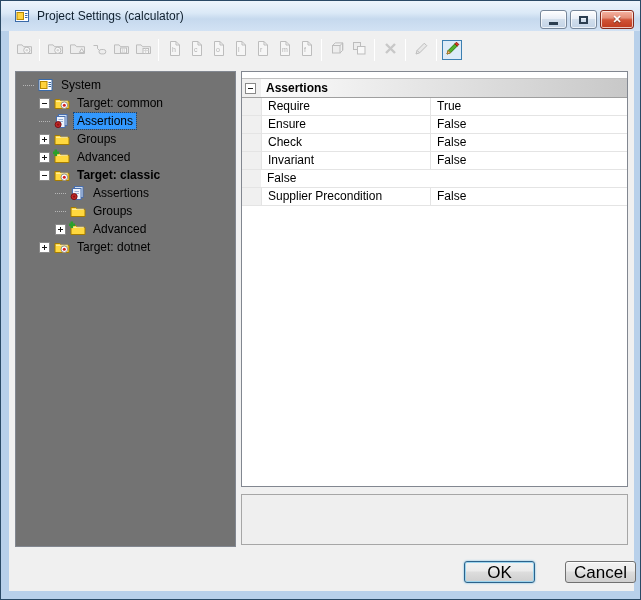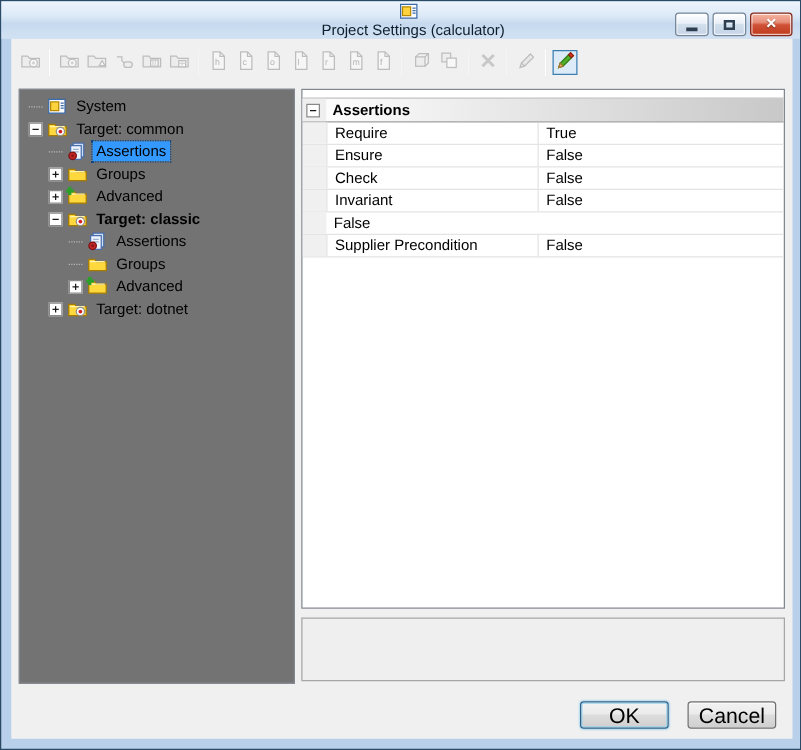--- a/index.html
+++ b/index.html
@@ -6,21 +6,21 @@
   *{box-sizing:border-box;}
   .window{
     position:relative;width:641px;height:600px;
     background:#b8d0ea;border:1px solid #2b4a66;overflow:hidden;
     font-family:"Liberation Sans",sans-serif;font-size:12px;color:#000;
   }
   
   .titlebar{
     position:absolute;left:0;top:0;width:639px;height:30px;
     background:linear-gradient(#eef5fc,#dbe9f7 40%,#c6d9ee 60%,#d2e2f4);
-    display:flex;align-items:center;padding-left:13px;flex-direction:column;
+    display:flex;align-items:center;padding-left:13px;
   }
   .title-icon{width:16px;height:16px;display:inline-block;}
   .title-text{margin-left:7px;color:#0f1f2d;}
   .winbtns{position:absolute;top:9px;right:6px;display:flex;gap:3px;}
   .winbtn{
     width:27px;height:19px;border:1px solid #77879a;border-radius:3px;
     background:linear-gradient(#ffffff,#e9eff7 45%,#d2dfec 50%,#c3d3e6);
     display:flex;align-items:center;justify-content:center;cursor:default;
     box-shadow:inset 0 0 0 1px rgba(255,255,255,.7);
   }
@@ -72,21 +72,21 @@
     position:absolute;left:232px;top:463px;width:387px;height:51px;
     background:#efefef;border:1px solid #a6a6a6;padding:4px 6px;color:#333;
   }
   
   .btn{
     position:absolute;top:530px;width:71px;height:22px;border-radius:3px;
     font-family:"Liberation Sans",sans-serif;font-size:17px;color:#000;
     background:linear-gradient(#f2f2f2,#ebebeb 45%,#dddddd 50%,#cfcfcf);
   }
   .btn.ok{left:455px;border:1px solid #2c628b;box-shadow:0 0 0 1px #9bd4ee inset,0 0 2px #5ab4e0;}
-  .btn.cancel{left:541px;border:1px solid #707070;box-shadow:inset 0 1px 0 #fcfcfc;}
+  .btn.cancel{left:556px;border:1px solid #707070;box-shadow:inset 0 1px 0 #fcfcfc;}
 </style>
 </head>
 <body>
 
 <div class="window">
   <div class="titlebar">
     <span class="title-icon">
       <svg width="16" height="16" viewBox="0 0 16 16">
         <rect x="1.5" y="2.5" width="13" height="11" fill="#fdfdff" stroke="#3a6aa8"></rect>
         <rect x="3" y="4.5" width="6.5" height="7" fill="#ffd23e" stroke="#b88a00"></rect>
@@ -241,21 +241,21 @@
           <span class="stub"></span>
           <span class="ticon">
             <svg width="17" height="16" viewBox="0 0 16 16">
               <rect x="1.5" y="2.5" width="13" height="11" fill="#fdfdff" stroke="#3a6aa8"></rect>
               <rect x="3" y="4.5" width="6.5" height="7" fill="#ffd23e" stroke="#b88a00"></rect>
               <path d="M11 5.5 h2.5 M11 7.5 h2.5 M11 9.5 h2.5" stroke="#3a6aa8" fill="none"></path>
             </svg>
           </span>
           <span class="tlabel">System</span>
         </div>
-        <div class="trow" style="padding-left: 7px;">
+        <div class="trow" style="padding-left: 23px;">
           <span class="exp"></span>
           <span class="ticon">
             <svg width="17" height="16" viewBox="0 0 16 16">
               <path d="M1.5 13.5 v-9 h4.8 l1.4 1.8 h7.8 v7.2 z" fill="#ffd83e" stroke="#a67c00"></path>
               <path d="M2.5 6.3 h11.8" stroke="#fff3b0" fill="none"></path>
               <circle cx="10.8" cy="10.2" r="3.3" fill="#ffffff" stroke="#8f8f8f"></circle>
               <circle cx="10.8" cy="10.2" r="1.5" fill="#d42020"></circle>
             </svg>
           </span>
           <span class="tlabel">Target: common</span>

